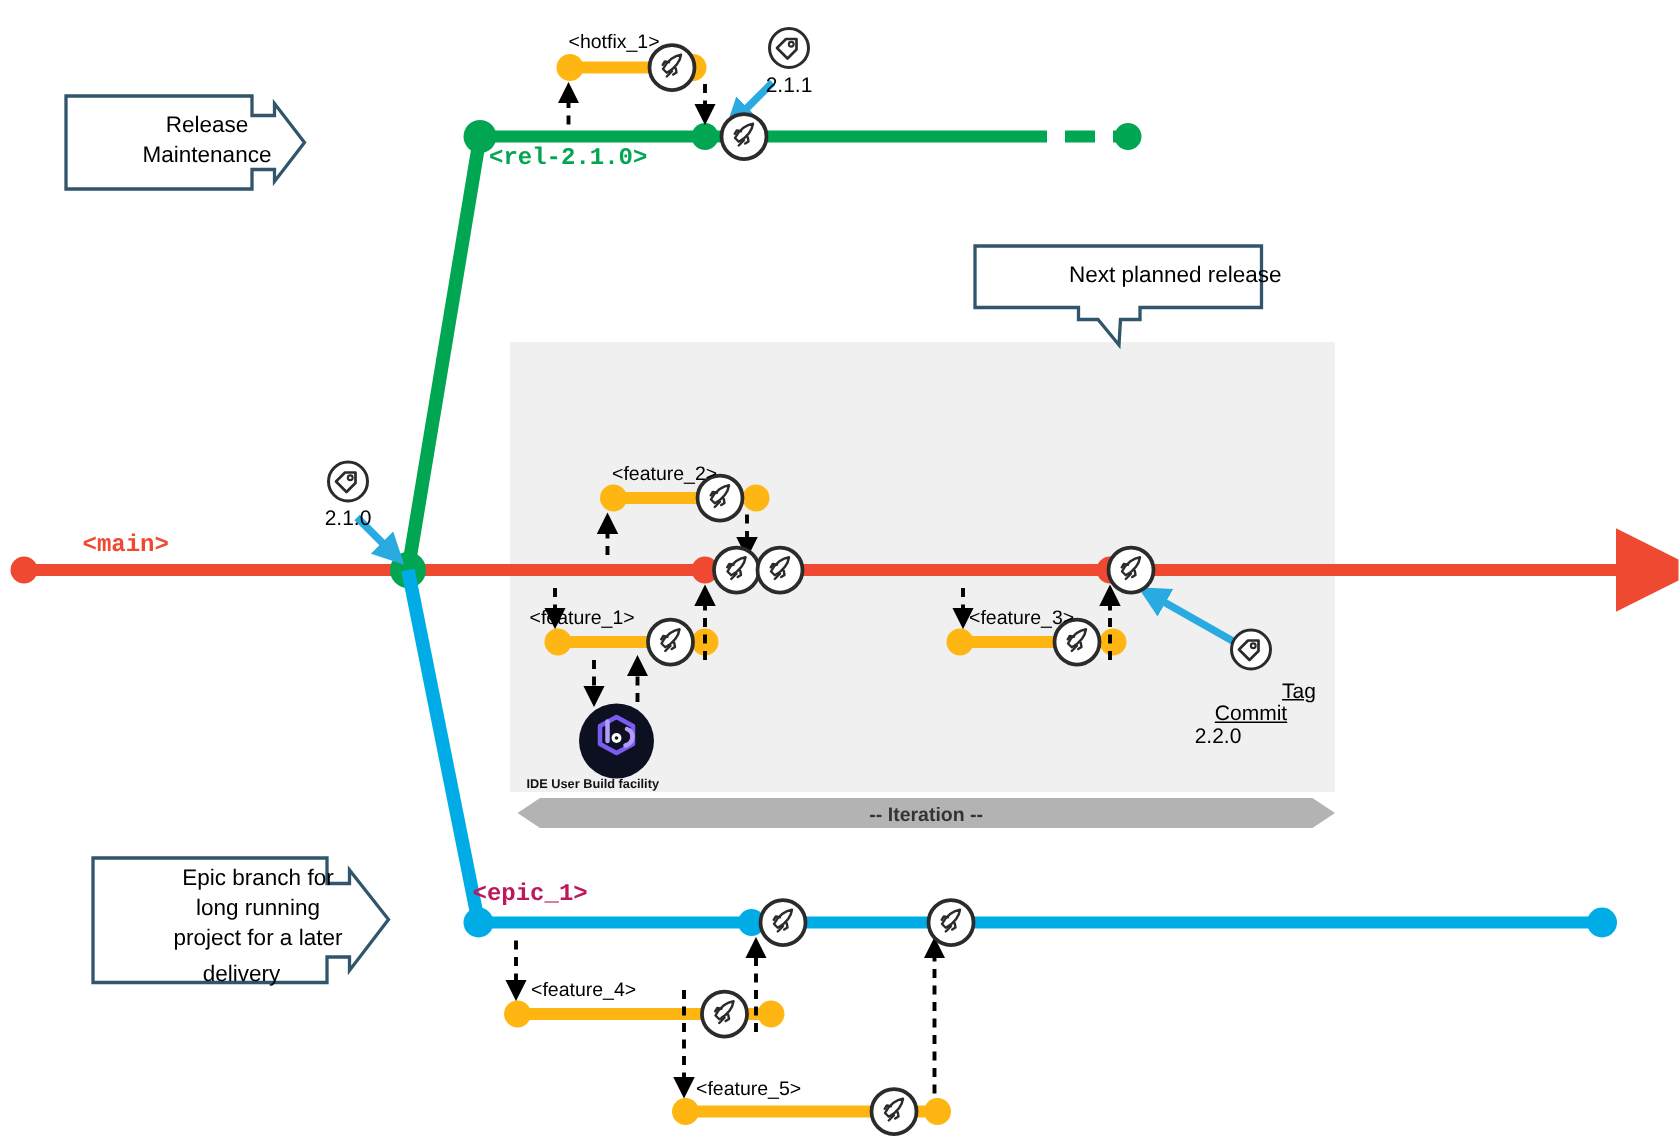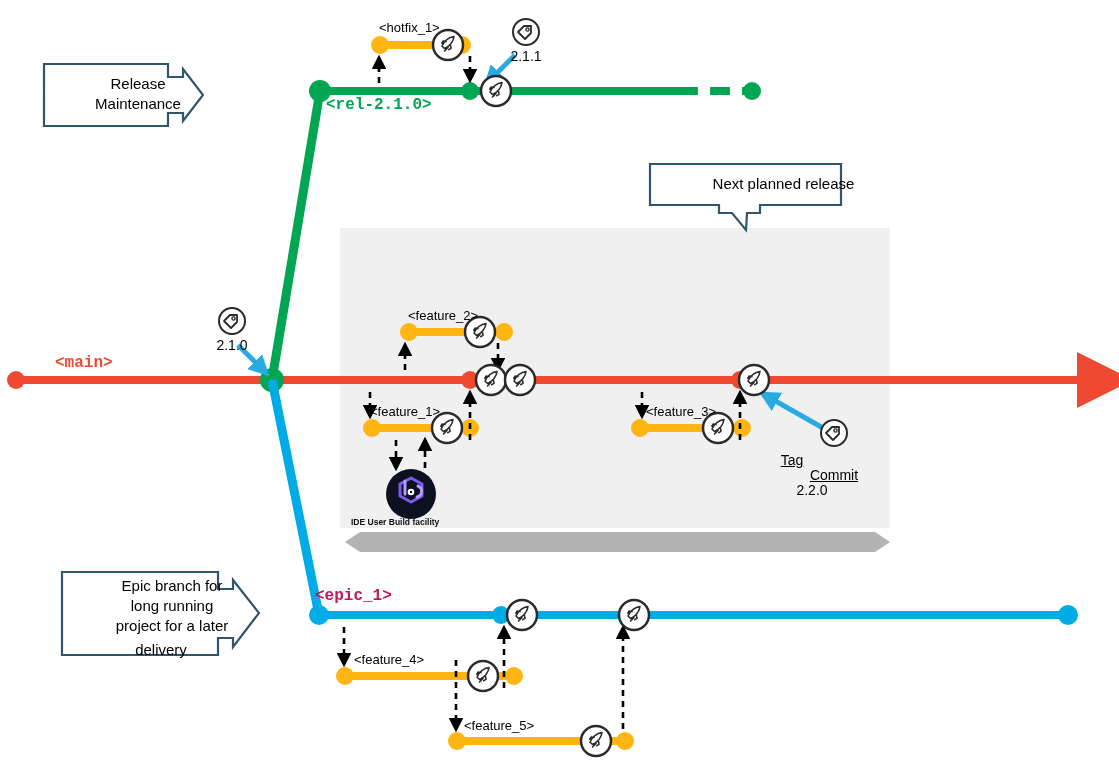--- a/index.html
+++ b/index.html
@@ -176,37 +176,38 @@
       <circle cx="411" cy="492" r="1.2" fill="#0d1020"></circle>
     </g>
   </svg>
 
   <div class="lbl branch-name" style="left:55px;top:354px;color:#ef4a31;">&lt;main&gt;</div>
   <div class="lbl branch-name" style="left:326px;top:96px;color:#00a651;">&lt;rel-2.1.0&gt;</div>
   <div class="lbl branch-name" style="left:315px;top:587px;color:#be185d;">&lt;epic_1&gt;</div>
 
   <div class="lbl feature-name" style="left:379px;top:20px;">&lt;hotfix_1&gt;</div>
   <div class="lbl feature-name" style="left:408px;top:308px;">&lt;feature_2&gt;</div>
-  <div class="lbl feature-name" style="left:370px;top:404px;">&lt;feature_1&gt;</div>
+  <div class="lbl feature-name" style="left:353px;top:404px;">&lt;feature_1&gt;</div>
   <div class="lbl feature-name" style="left:646px;top:404px;">&lt;feature_3&gt;</div>
   <div class="lbl feature-name" style="left:354px;top:652px;">&lt;feature_4&gt;</div>
   <div class="lbl feature-name" style="left:464px;top:718px;">&lt;feature_5&gt;</div>
 
   <div class="lbl tagtext" style="left:506px;top:49px;width:40px;">2.1.1</div>
   <div class="lbl tagtext" style="left:212px;top:338px;width:40px;">2.1.0</div>
-  <div class="lbl tagtext" style="left:764px;top:453px;width:56px;text-decoration:underline;">Tag</div>
+  <div class="lbl tagtext" style="left:838px;top:453px;width:56px;text-decoration:underline;">Tag</div>
   <div class="lbl tagtext" style="left:806px;top:468px;width:56px;text-decoration:underline;">Commit</div>
   <div class="lbl tagtext" style="left:784px;top:483px;width:56px;text-align:center;">2.2.0</div>
 
   <div class="lbl callout-text" style="left:44px;top:74px;width:124px;">Release</div>
   <div class="lbl callout-text" style="left:44px;top:94px;width:124px;">Maintenance</div>
 
   <div class="lbl callout-text" style="left:650px;top:174px;width:203px;">Next planned release</div>
 
   <div class="lbl callout-text" style="left:62px;top:576px;width:156px;">Epic branch for</div>
   <div class="lbl callout-text" style="left:62px;top:596px;width:156px;">long running</div>
   <div class="lbl callout-text" style="left:62px;top:616px;width:156px;">project for a later</div>
   <div class="lbl callout-text" style="left:62px;top:640px;width:134px;">delivery</div>
 
+  <div class="lbl iter-text" style="left:345px;top:535px;width:545px;text-align:center;">-- Iteration --</div>
 
   <div class="lbl ide-text" style="left:351px;top:517px;width:120px;">IDE User Build facility</div>
 
 </div>
 
 </body></html>

